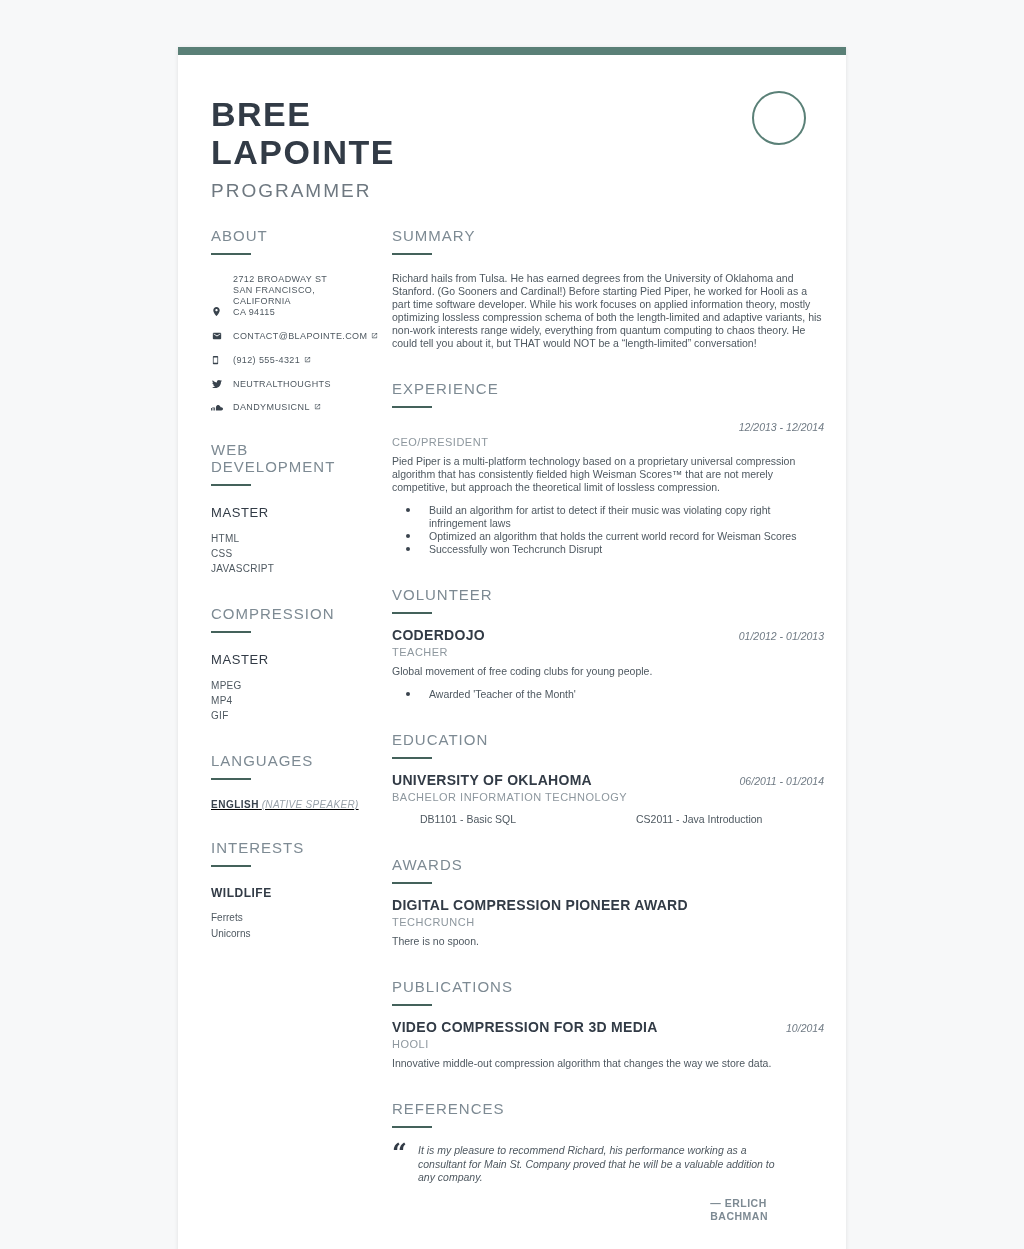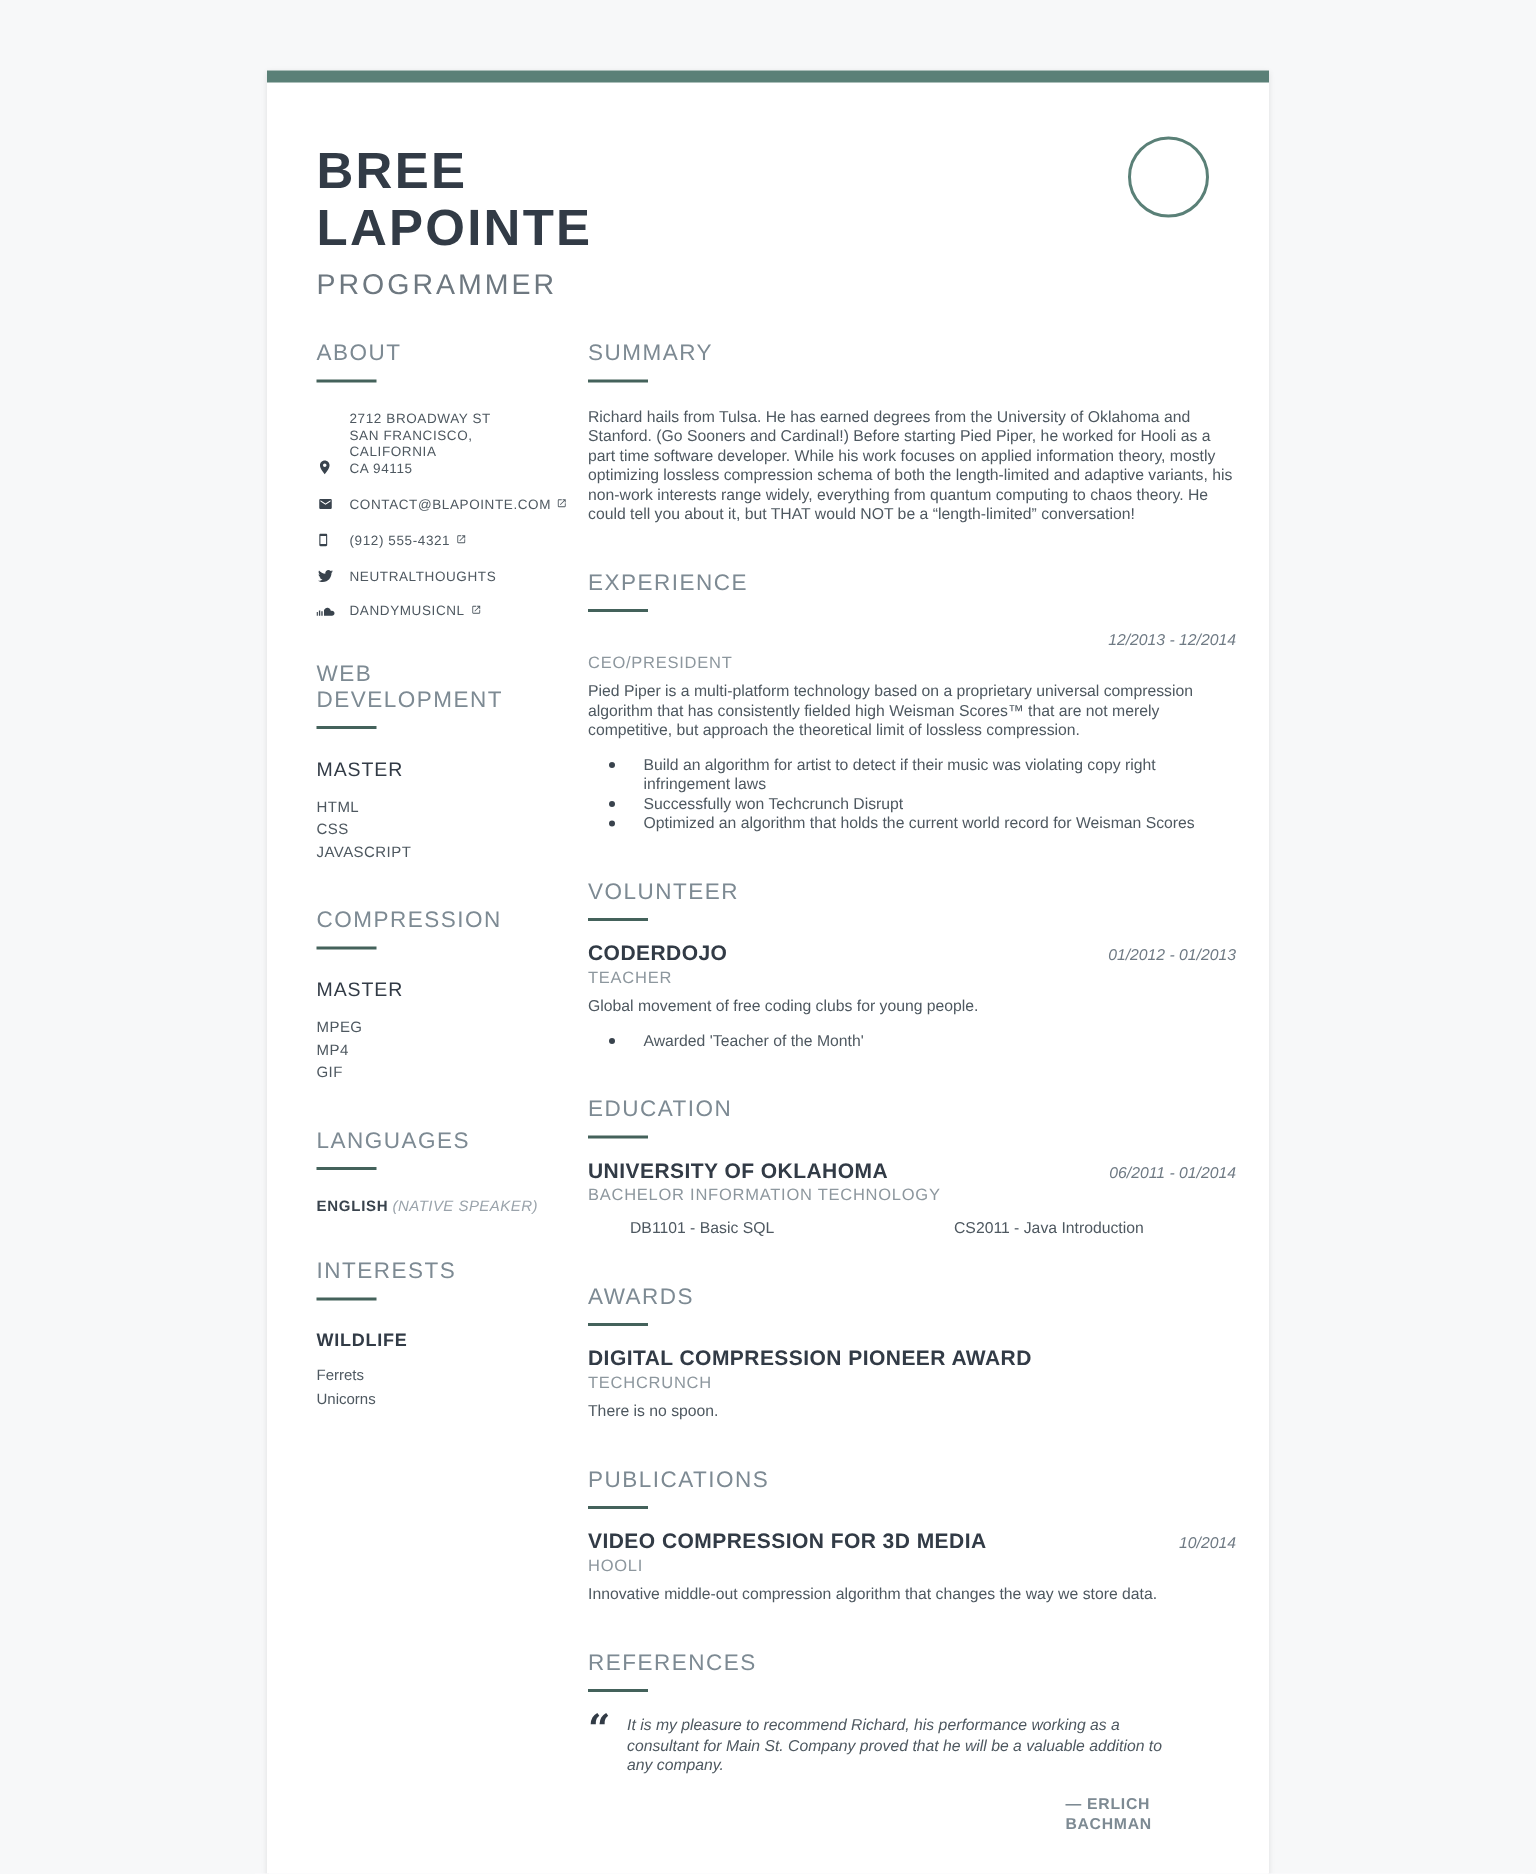--- a/index.html
+++ b/index.html
@@ -32,21 +32,21 @@
   .about-item .ico { width:22px; flex-shrink:0; color:#39434d; padding-top:0; }
   .about-item .ico svg { display:block; }
   .addr-line { display:block; line-height:11px; }
   .ext { margin-left:4px; color:#4e5860; }
   .about-item.center { align-items:center; }
 
   
   .skill-level { font-size:13px; font-weight:normal; color:#323b46; letter-spacing:0.6px; margin:19px 0 11px; }
   .skill-item { font-size:10px; color:#4e5860; line-height:15px; letter-spacing:0.3px; }
 
-  .lang-line { margin-top:19px; font-size:10px; }
+  .lang-line { margin-top:19px; font-size:10px;text-decoration:underline; }
   .lang-name { font-weight:bold; color:#39434d; letter-spacing:0.5px; }
   .lang-note { font-style:italic; color:#9aa3ab; letter-spacing:0.3px; }
 
   .interest-cat { font-size:12px; font-weight:bold; color:#323b46; letter-spacing:0.5px; margin:19px 0 10px; }
   .interest-item { font-size:10px; color:#4e5860; line-height:16px; }
 
   
   .body-text { font-size:10.5px; line-height:13px; color:#4e5860; }
   .summary-text { margin-top:17px; }
   .entry { margin-top:13px; }
@@ -234,25 +234,25 @@
             </div>
             <div class="entry-sub">CEO/PRESIDENT</div>
             <p class="body-text entry-desc">Pied Piper is a multi-platform technology based on a proprietary universal compression algorithm that has consistently fielded high Weisman Scores™ that are not merely competitive, but approach the theoretical limit of lossless compression.</p>
             <div class="bullets">
               <div class="bullet-row">
                 <span class="dot"></span>
                 <span class="body-text">Build an algorithm for artist to detect if their music was violating copy right infringement laws</span>
               </div>
               <div class="bullet-row">
                 <span class="dot"></span>
-                <span class="body-text">Successfully won Techcrunch Disrupt</span>
+                <span class="body-text">Optimized an algorithm that holds the current world record for Weisman Scores</span>
               </div>
               <div class="bullet-row">
                 <span class="dot"></span>
-                <span class="body-text">Optimized an algorithm that holds the current world record for Weisman Scores</span>
+                <span class="body-text">Successfully won Techcrunch Disrupt</span>
               </div>
             </div>
           </div>
         </section>
 
         <section>
           <div class="sec-head">
             <span>VOLUNTEER</span>
             <span class="rule"></span>
           </div>

